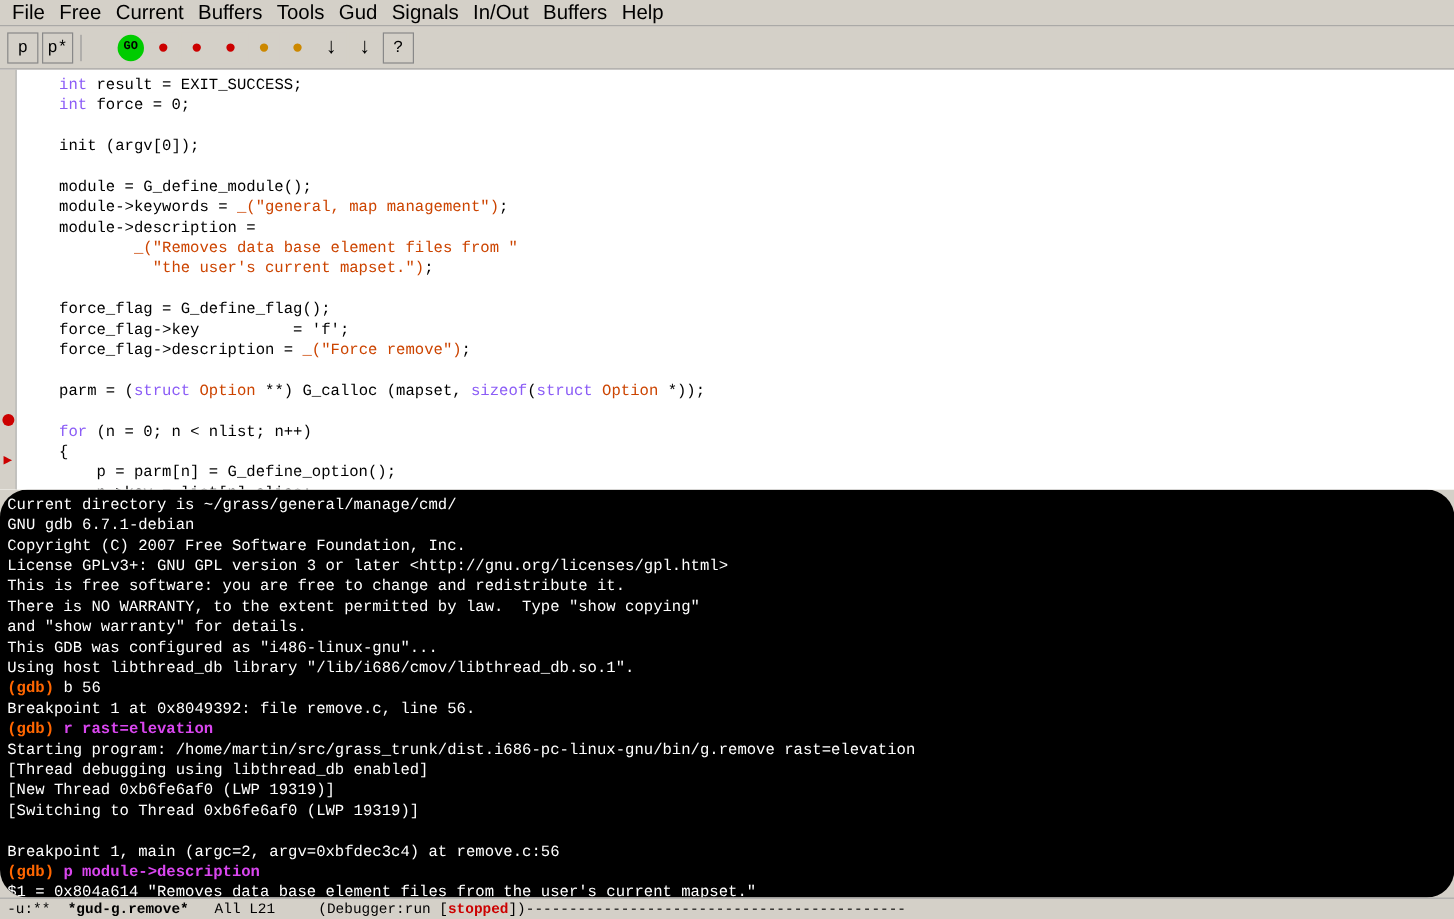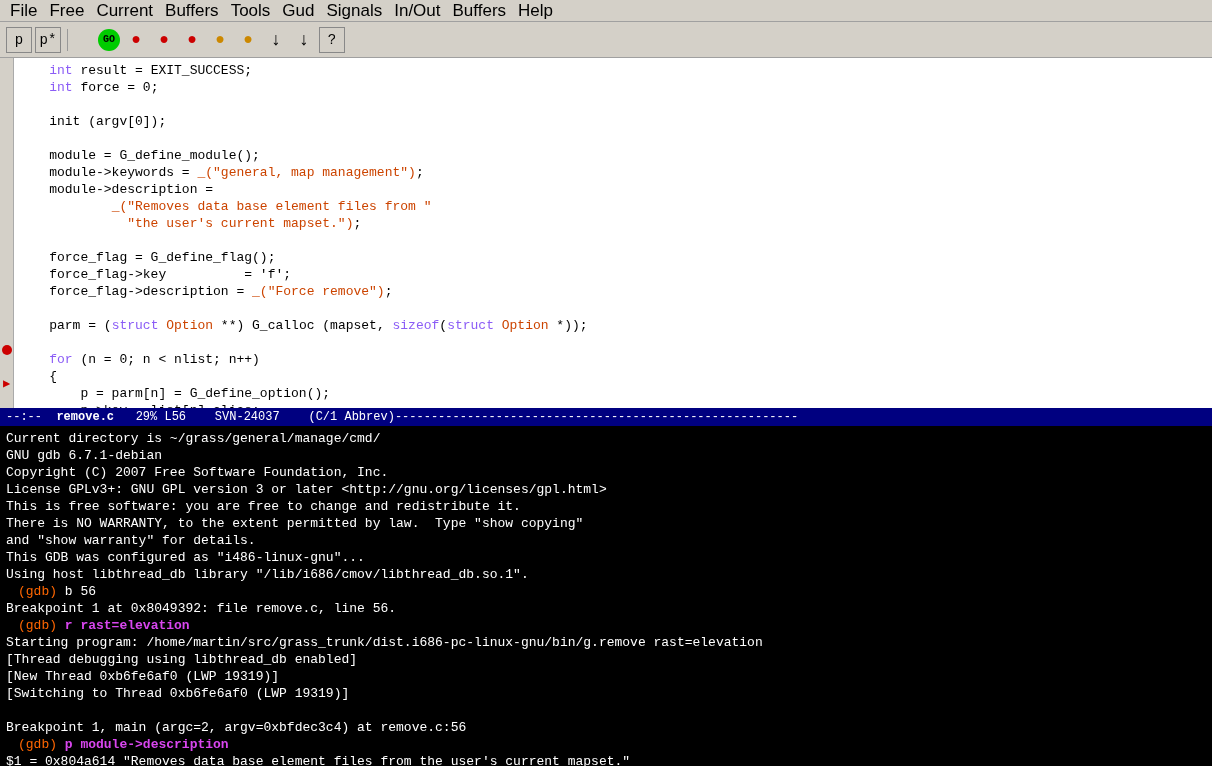--- a/index.html
+++ b/index.html
@@ -129,23 +129,24 @@
     #terminal {
       background: #000000;
       color: #ffffff;
       flex: 0 0 340px;
       overflow: hidden;
       padding: 4px 6px;
       font-family: 'Courier New', Courier, monospace;
       font-size: 13px;
       line-height: 17px;
       white-space: pre-wrap;
-    }
-
-    .gdb-prompt { color: #ff6600; font-weight: normal; margin-left: 12px; }
+      border-radius: 23px;
+    }
+
+    .gdb-prompt { color: #ff6600; font-weight: bold; }
     .gdb-cmd { color: #d946ef; font-weight: bold; }
     .gdb-normal { color: #ffffff; }
 
     
     #bottom-status {
       background: #d4d0c8;
       height: 18px;
       display: flex;
       align-items: center;
       padding: 0 6px;
@@ -269,23 +270,20 @@
     force_flag-&gt;description = </span><span class="str">_("Force remove")</span><span class="normal">;
 
     parm = (</span><span class="kw">struct</span><span class="normal"> </span><span class="str">Option</span><span class="normal"> **) G_calloc (mapset, </span><span class="kw">sizeof</span><span class="normal">(</span><span class="kw">struct</span><span class="normal"> </span><span class="str">Option</span><span class="normal"> *));
 
     </span><span class="kw">for</span><span class="normal"> (n = 0; n &lt; nlist; n++)
     {
         p = parm[n] = G_define_option();
         p-&gt;key = list[n].alias;</span></div>
   </div>
 
-  <div class="editor-status">
-    <span style="font-family:'Courier New',monospace; font-size:12px; color:#fff;">--:--&nbsp;&nbsp;<strong>remove.c</strong>&nbsp;&nbsp;&nbsp;29%&nbsp;L56&nbsp;&nbsp;&nbsp;&nbsp;SVN-24037&nbsp;&nbsp;&nbsp;&nbsp;(C/1 Abbrev)--------------------------------------------------------</span>
-  </div>
 
   <div id="terminal"><span class="gdb-normal">Current directory is ~/grass/general/manage/cmd/
 GNU gdb 6.7.1-debian
 Copyright (C) 2007 Free Software Foundation, Inc.
 License GPLv3+: GNU GPL version 3 or later &lt;http://gnu.org/licenses/gpl.html&gt;
 This is free software: you are free to change and redistribute it.
 There is NO WARRANTY, to the extent permitted by law.  Type "show copying"
 and "show warranty" for details.
 This GDB was configured as "i486-linux-gnu"...
 Using host libthread_db library "/lib/i686/cmov/libthread_db.so.1".
@@ -295,14 +293,17 @@
 Starting program: /home/martin/src/grass_trunk/dist.i686-pc-linux-gnu/bin/g.remove rast=elevation
 [Thread debugging using libthread_db enabled]
 [New Thread 0xb6fe6af0 (LWP 19319)]
 [Switching to Thread 0xb6fe6af0 (LWP 19319)]
 
 Breakpoint 1, main (argc=2, argv=0xbfdec3c4) at remove.c:56
 </span><span class="gdb-prompt">(gdb) </span><span class="gdb-cmd">p module-&gt;description</span><span class="gdb-normal">
 $1 = 0x804a614 "Removes data base element files from the user's current mapset."
 </span></div>
 
+  <div id="bottom-status">
+    <span style="font-family:'Courier New',monospace; font-size:12px;">-u:**&nbsp;&nbsp;<strong>*gud-g.remove*</strong>&nbsp;&nbsp;&nbsp;All L21&nbsp;&nbsp;&nbsp;&nbsp;&nbsp;(Debugger:run [<span class="status-stopped">stopped</span>])--------------------------------------------</span>
+  </div>
 
 </div>
 
 </body></html>

